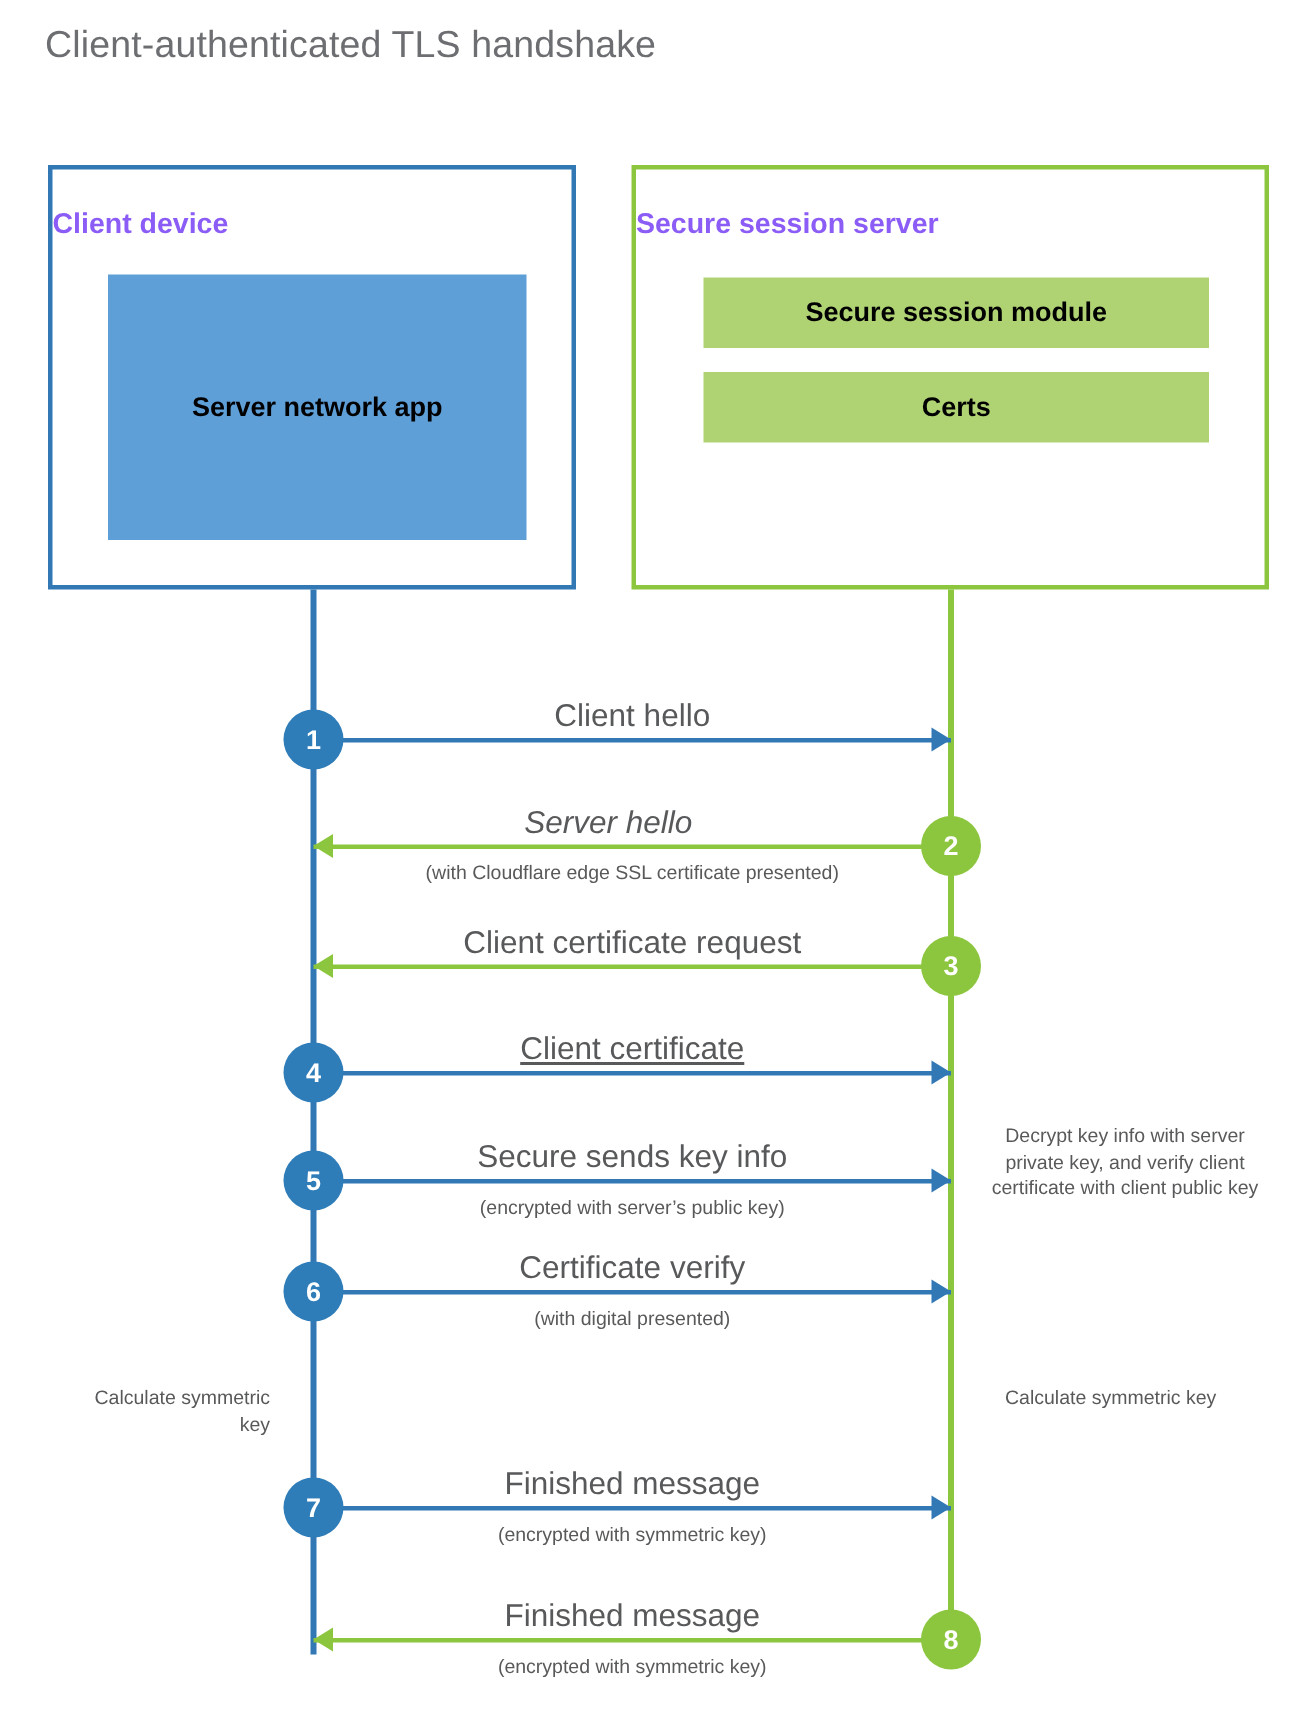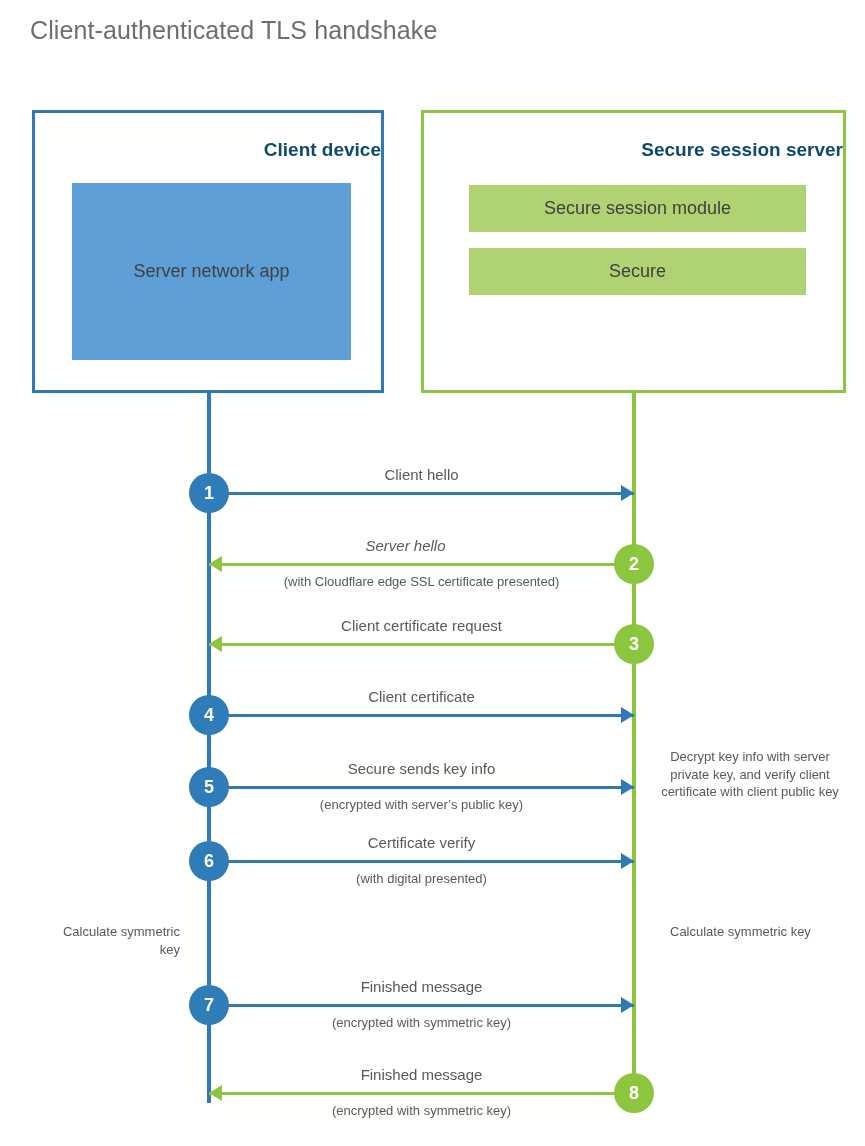--- a/index.html
+++ b/index.html
@@ -24,28 +24,28 @@
   .entity-box {
     position:absolute;
     background:#ffffff;
     border:3px solid #3178b5;
   }
   #client-box { left:32px; top:110px; width:352px; height:283px; border-color:#3178b5; }
   #server-box { left:421px; top:110px; width:425px; height:283px; border-color:#8cc63e; }
 
   .entity-title {
     position:absolute; left:0; right:0; top:26px;
-    text-align:right;
-    font-size:19px; font-weight:bold; color:#0c4a6e;
+    text-align:left;
+    font-size:19px; font-weight:bold; color:#8b5cf6;
   }
 
   .inner-block {
     position:absolute;
     display:flex; align-items:center; justify-content:center;
-    color:#404040; font-size:18px; font-weight:400;
+    color:#000000; font-size:18px; font-weight:700;
   }
   #client-app-block {
     left:37px; top:70px; width:279px; height:177px;
     background:#5f9fd7;
     text-align:center; line-height:1.3;
   }
   .server-block { left:45px; width:337px; height:47px; background:#afd373; }
   #server-module-block { top:72px; }
   #server-certs-block  { top:135px; }
   #server-pkey-block   { top:198px; }
@@ -72,21 +72,21 @@
     position:absolute;
     width:40px; height:40px; border-radius:50%;
     display:flex; align-items:center; justify-content:center;
     color:#ffffff; font-size:18px; font-weight:bold;
   }
   .step-circle.blue { background:#2e7cb8; }
   .step-circle.green { background:#8cc63e; }
 
   .msg-label {
     position:absolute; text-align:center;
-    font-size:15px; color:#58595b; white-space:nowrap;
+    font-size:21px; color:#58595b; white-space:nowrap;
   }
   .msg-sub {
     position:absolute; text-align:center;
     font-size:13px; color:#58595b; white-space:nowrap;
   }
 
   
   .side-note {
     position:absolute; font-size:13px; color:#58595b; line-height:1.35;
   }
@@ -100,21 +100,21 @@
 <div id="page-title">Client-authenticated TLS handshake</div>
 
 <div class="entity-box" id="client-box">
   <div class="entity-title">Client device</div>
   <div class="inner-block" id="client-app-block">Server network app</div>
 </div>
 
 <div class="entity-box" id="server-box">
   <div class="entity-title">Secure session server</div>
   <div class="inner-block server-block" id="server-module-block">Secure session module</div>
-  <div class="inner-block server-block" id="server-certs-block">Secure</div>
+  <div class="inner-block server-block" id="server-certs-block">Certs</div>
 </div>
 
 <div class="lifeline" id="client-lifeline"></div>
 <div class="lifeline" id="server-lifeline"></div>
 
 <div id="steps-layer">
     <div class="arrow-line blue" style="left: 209px; top: 492px; width: 425px;"></div>
     <div class="arrow-head blue right" style="top: 485px; left: 621px;"></div>
     <div class="step-circle blue" style="left: 189px; top: 473px;">1</div>
     <div class="msg-label" style="left: 209px; width: 425px; top: 466px;">Client hello</div>
@@ -123,21 +123,21 @@
     <div class="step-circle green" style="left: 614px; top: 544px;">2</div>
     <div class="msg-label" style="left: 193px; width: 425px; top: 537px; font-style: italic;">Server hello</div>
     <div class="msg-sub" style="left: 209px; width: 425px; top: 574px;">(with Cloudflare edge SSL certificate presented)</div>
     <div class="arrow-line green" style="left: 209px; top: 643px; width: 425px;"></div>
     <div class="arrow-head green left" style="top: 636px; left: 209px;"></div>
     <div class="step-circle green" style="left: 614px; top: 624px;">3</div>
     <div class="msg-label" style="left: 209px; width: 425px; top: 617px;">Client certificate request</div>
     <div class="arrow-line blue" style="left: 209px; top: 714px; width: 425px;"></div>
     <div class="arrow-head blue right" style="top: 707px; left: 621px;"></div>
     <div class="step-circle blue" style="left: 189px; top: 695px;">4</div>
-    <div class="msg-label" style="left: 209px; width: 425px; top: 688px;">Client certificate</div>
+    <div class="msg-label" style="left: 209px; width: 425px; top: 688px; text-decoration: underline;">Client certificate</div>
     <div class="arrow-line blue" style="left: 209px; top: 786px; width: 425px;"></div>
     <div class="arrow-head blue right" style="top: 779px; left: 621px;"></div>
     <div class="step-circle blue" style="left: 189px; top: 767px;">5</div>
     <div class="msg-label" style="left: 209px; width: 425px; top: 760px;">Secure sends key info</div>
     <div class="msg-sub" style="left: 209px; width: 425px; top: 797px;">(encrypted with server’s public key)</div>
     <div class="arrow-line blue" style="left: 209px; top: 860px; width: 425px;"></div>
     <div class="arrow-head blue right" style="top: 853px; left: 621px;"></div>
     <div class="step-circle blue" style="left: 189px; top: 841px;">6</div>
     <div class="msg-label" style="left: 209px; width: 425px; top: 834px;">Certificate verify</div>
     <div class="msg-sub" style="left: 209px; width: 425px; top: 871px;">(with digital presented)</div>

